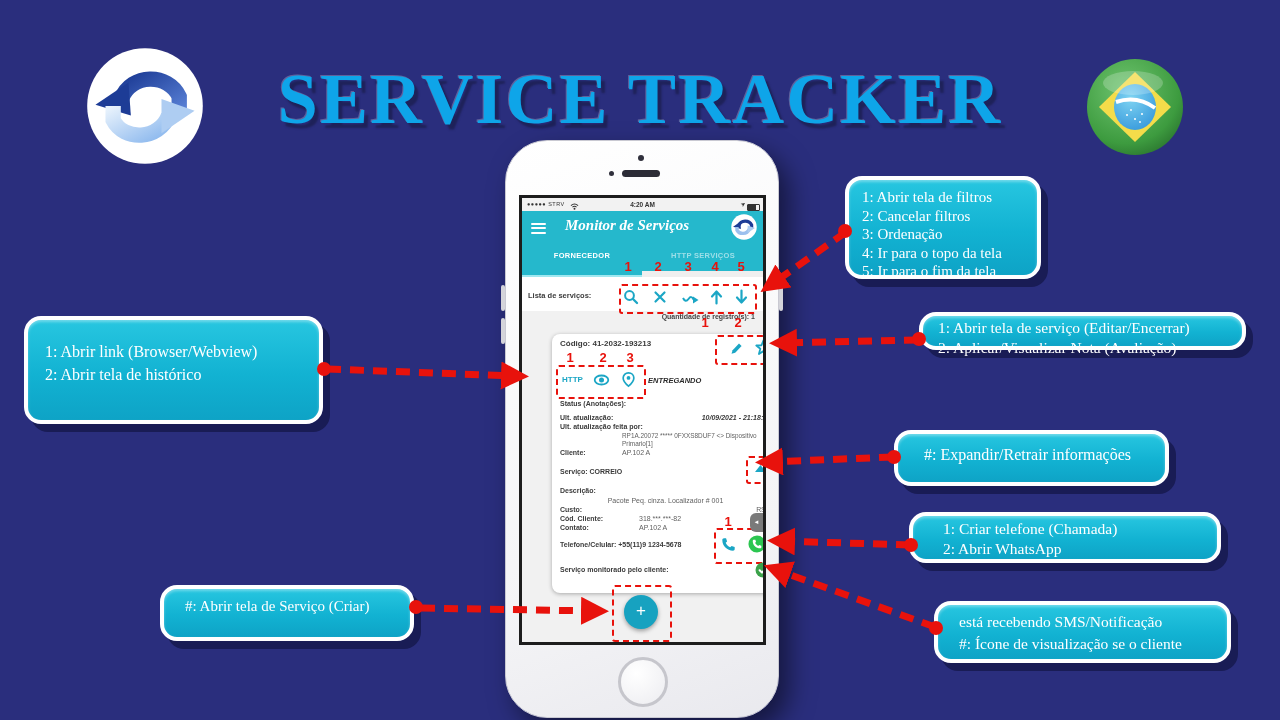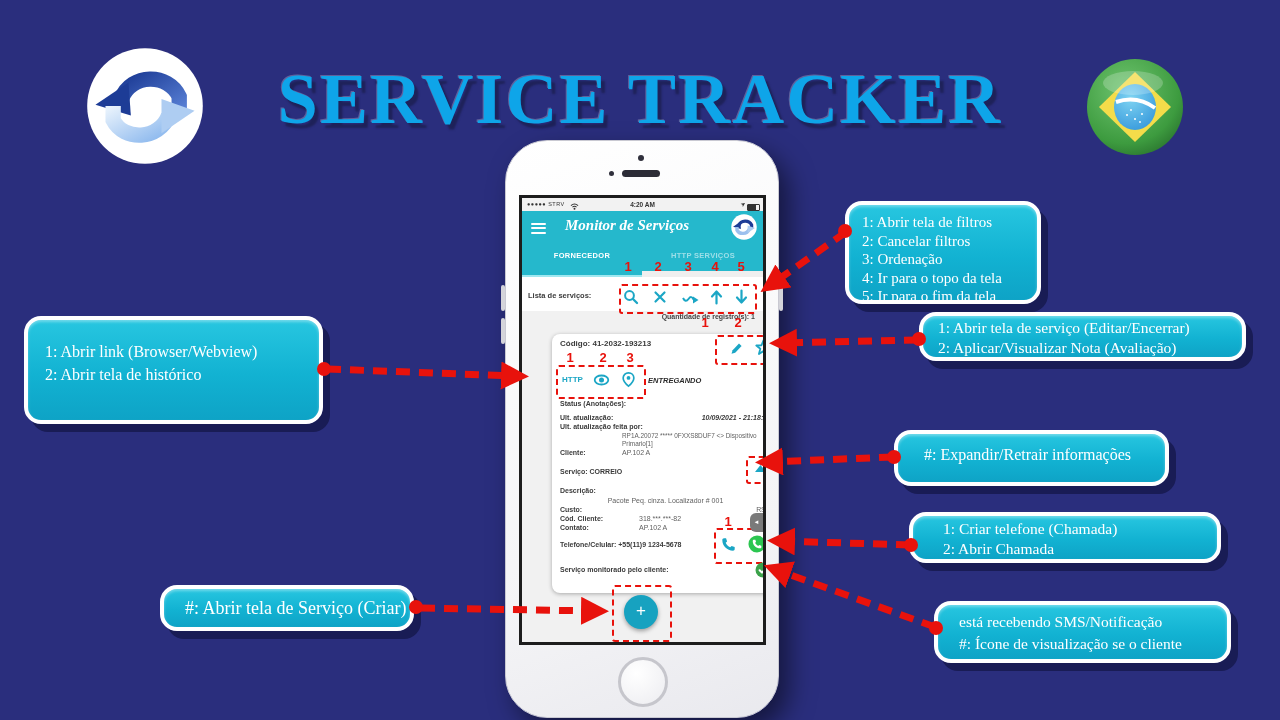--- a/index.html
+++ b/index.html
@@ -274,47 +274,47 @@
       </span>
     </div>
 
     <div class="dbox" style="left:90px;top:387px;width:56px;height:53px;"></div>
     <div class="fab">+</div>
 
     <div class="abs" style="left:228px;top:315px;width:13px;height:19px;background:#7a7a7a;border-radius:6px 0 0 6px;color:#fff;font-size:6px;line-height:19px;text-align:center;">◄</div>
   </div>
 </div>
 
-<div class="co" style="left:845px;top:176px;width:196px;height:103px;padding:8px 0 0 13px;font-size:15px;line-height:18.5px;margin-top:25px;">
+<div class="co" style="left:845px;top:176px;width:196px;height:103px;padding:8px 0 0 13px;font-size:15px;line-height:18.5px;">
   <div class="co-line">1: Abrir tela de filtros</div>
   <div class="co-line">2: Cancelar filtros</div>
   <div class="co-line">3: Ordenação</div>
   <div class="co-line">4: Ir para o topo da tela</div>
   <div class="co-line">5: Ir para o fim da tela</div>
 </div>
-<div class="co" style="left:919px;top:312px;width:327px;height:49px;padding:2px 0 0 15px;font-size:15.5px;line-height:19.5px;">
+<div class="co" style="left:919px;top:312px;width:327px;height:38px;padding:2px 0 0 15px;font-size:15.5px;line-height:19.5px;">
   <div class="co-line">1: Abrir tela de serviço (Editar/Encerrar)</div>
   <div class="co-line">2: Aplicar/Visualizar Nota (Avaliação)</div>
 </div>
 <div class="co" style="left:24px;top:316px;width:299px;height:108px;padding:20px 0 16px 17px;font-size:16px;line-height:23px;">
   <div class="co-line">1: Abrir link (Browser/Webview)</div>
   <div class="co-line">2: Abrir tela de histórico</div>
 </div>
 <div class="co" style="left:894px;top:430px;width:275px;height:56px;padding:12px 0 0 26px;font-size:16px;">
   <div class="co-line">#: Expandir/Retrair informações</div>
 </div>
 <div class="co" style="left:909px;top:512px;width:312px;height:51px;padding:3px 0 0 30px;font-size:15.5px;line-height:20px;">
   <div class="co-line">1: Criar telefone (Chamada)</div>
-  <div class="co-line">2: Abrir Chamada</div>
+  <div class="co-line">2: Abrir WhatsApp</div>
 </div>
 <div class="co" style="left:934px;top:601px;width:297px;height:62px;padding:6px 0 0 21px;font-size:15.5px;line-height:22px;">
   <div class="co-line">está recebendo SMS/Notificação</div>
   <div class="co-line">#: Ícone de visualização se o cliente</div>
 </div>
-<div class="co" style="left:160px;top:585px;width:254px;height:46px;padding:9px 0 0 21px;font-size:18px;">
+<div class="co" style="left:160px;top:585px;width:254px;height:56px;padding:9px 0 0 21px;font-size:15px;">
   <div class="co-line">#: Abrir tela de Serviço (Criar)</div>
 </div>
 
 <svg class="abs" style="left:0;top:0;pointer-events:none;" width="1280" height="720" viewBox="0 0 1280 720">
   <defs>
     <marker id="ah" markerWidth="4.2" markerHeight="4.2" refX="2" refY="2" orient="auto">
       <path d="M0,0 L4,2 L0,4 Z" fill="#E8120C"></path>
     </marker>
   </defs>
   <g stroke="#E8120C" stroke-width="7" fill="none" stroke-dasharray="14 9">

